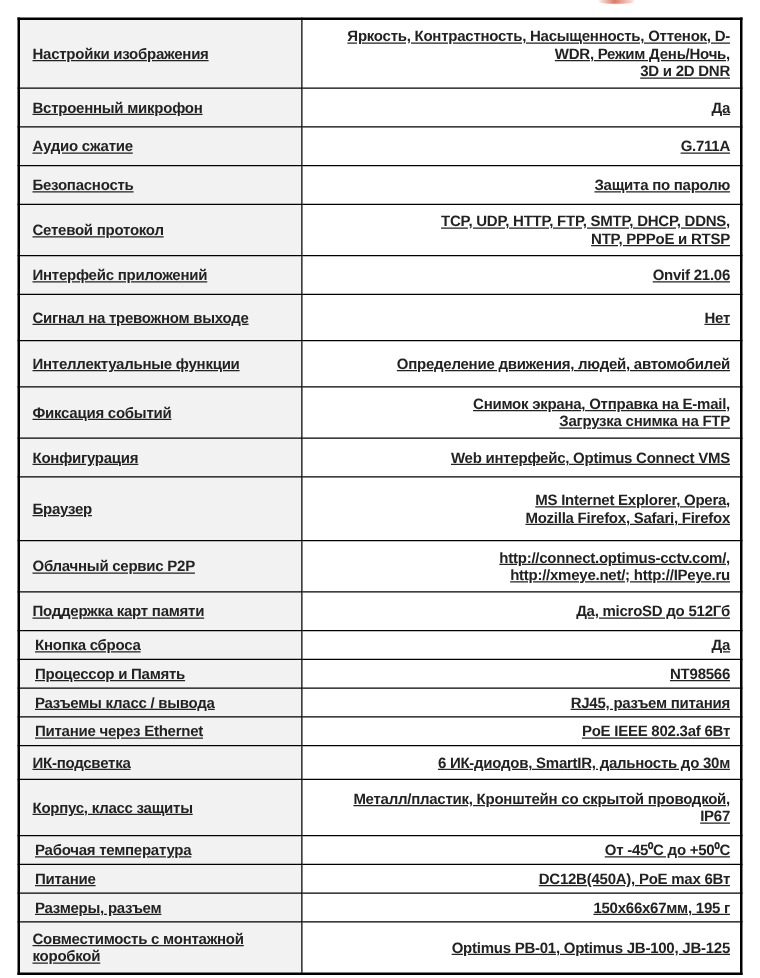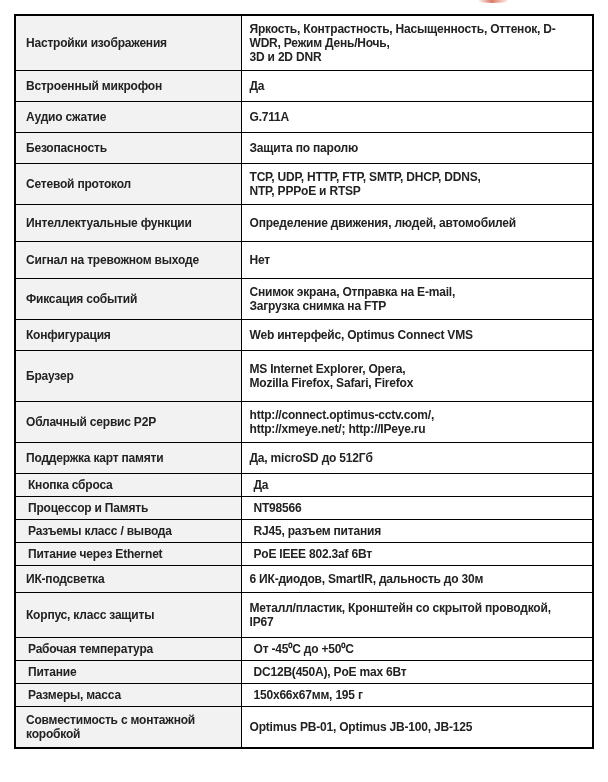--- a/index.html
+++ b/index.html
@@ -38,27 +38,29 @@
     color: #222222;
     letter-spacing: -0.2px;
     line-height: 14px;
     vertical-align: middle;
   }
   td.label-cell {
     background: #f2f2f2;
     text-align: left;
     padding-left: 10px;
     padding-right: 8px;
+    text-decoration: underline;
   }
   td.value-cell {
     background: #ffffff;
-    text-align: left;
+    text-align: right;
     white-space: pre-line;
     padding-left: 8px;
     padding-right: 8px;
+    text-decoration: underline;
   }
   tr.compact td { padding-top: 4px;  padding-bottom: 4px; padding-left: 12px; }
   tr.mid td     { padding-top: 6px;  padding-bottom: 6px; }
   tr.norm td    { padding-top: 8px;  padding-bottom: 8px; margin-left: 48px; }
   tr.tall td    { padding-top: 11px; padding-bottom: 11px; }
 </style>
 </head>
 <body>
 
 <div class="logo-fragment"></div>
@@ -85,27 +87,31 @@
   </tr>
       <tr class="norm">
     <td class="label-cell">Безопасность</td>
     <td class="value-cell">Защита по паролю</td>
   </tr>
       <tr class="mid">
     <td class="label-cell">Сетевой протокол</td>
     <td class="value-cell">TCP, UDP, HTTP, FTP, SMTP, DHCP, DDNS,
 NTP, PPPoE и RTSP</td>
   </tr>
-      <tr class="tall">
-    <td class="label-cell">Интеллектуальные функции</td>
-    <td class="value-cell">Определение движения, людей, автомобилей</td>
+      <tr class="norm">
+    <td class="label-cell">Интерфейс приложений</td>
+    <td class="value-cell">Onvif 21.06</td>
   </tr>
       <tr class="tall">
     <td class="label-cell">Сигнал на тревожном выходе</td>
     <td class="value-cell">Нет</td>
+  </tr>
+      <tr class="tall">
+    <td class="label-cell">Интеллектуальные функции</td>
+    <td class="value-cell">Определение движения, людей, автомобилей</td>
   </tr>
       <tr class="mid">
     <td class="label-cell">Фиксация событий</td>
     <td class="value-cell">Снимок экрана, Отправка на E-mail,
 Загрузка снимка на FTP</td>
   </tr>
       <tr class="norm">
     <td class="label-cell">Конфигурация</td>
     <td class="value-cell">Web интерфейс, Optimus Connect VMS</td>
   </tr>
@@ -150,21 +156,21 @@
   </tr>
       <tr class="compact">
     <td class="label-cell">Рабочая температура</td>
     <td class="value-cell">От -45⁰C до +50⁰C</td>
   </tr>
       <tr class="compact">
     <td class="label-cell">Питание</td>
     <td class="value-cell">DC12B(450A), PoE max 6Вт</td>
   </tr>
       <tr class="compact">
-    <td class="label-cell">Размеры, масса</td>
+    <td class="label-cell">Размеры, разъем</td>
     <td class="value-cell">150x66x67мм, 195 г</td>
   </tr>
       <tr class="mid">
     <td class="label-cell">Совместимость с монтажной коробкой</td>
     <td class="value-cell">Optimus PB-01, Optimus JB-100, JB-125</td>
   </tr>
     </tbody>
 </table>
 
 </body></html>

